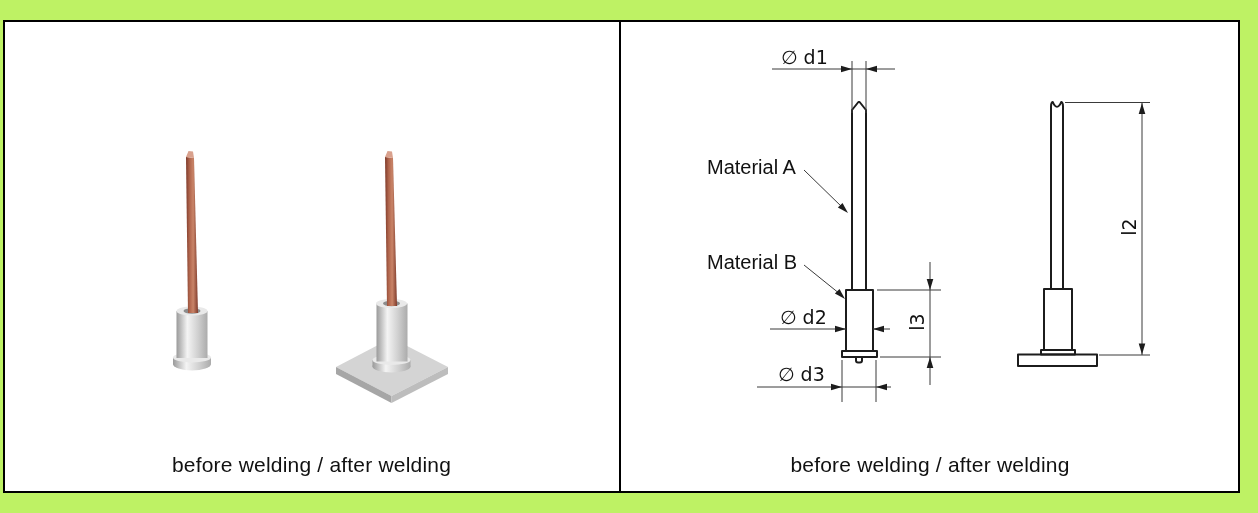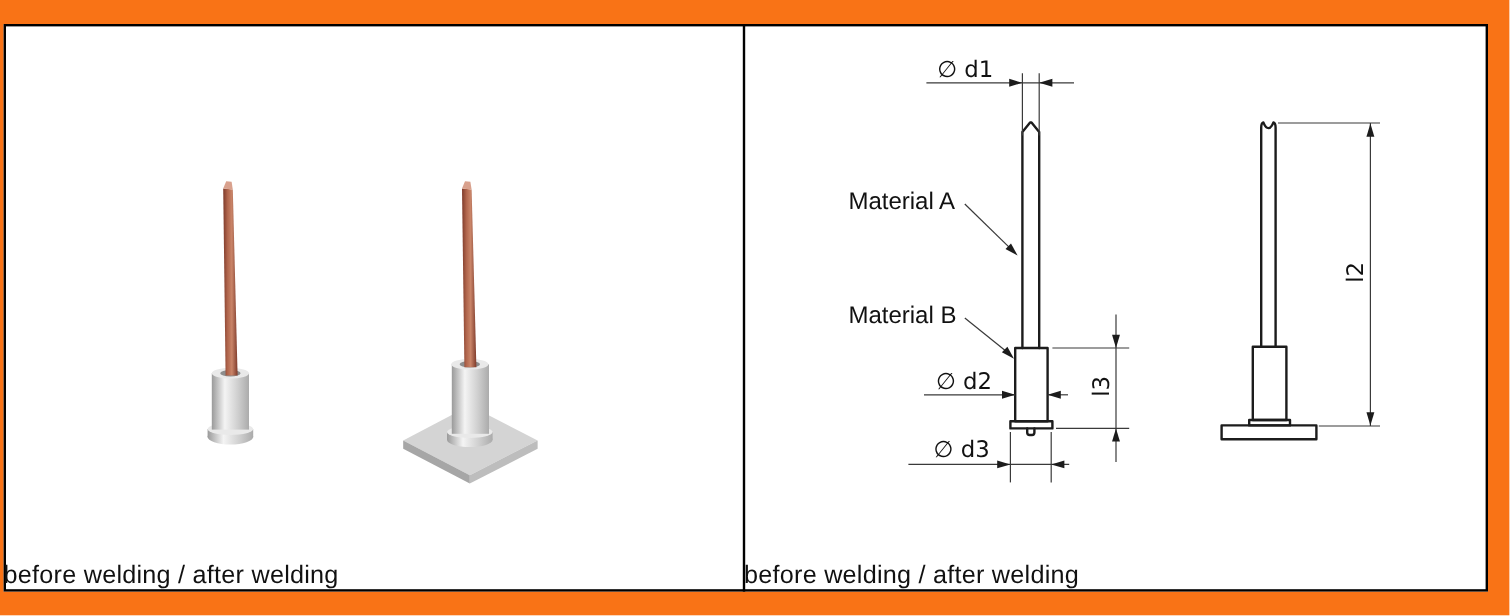--- a/index.html
+++ b/index.html
@@ -1,21 +1,21 @@
 <!DOCTYPE html>
 <html><head>
 <meta charset="utf-8">
 <style>
   html,body{margin:0;padding:0;background:#ffffff;}
-  #stage{position:relative;width:1258px;height:513px;background:#f97316;overflow:hidden;
+  #stage{position:relative;width:1258px;height:513px;background:#bef264;overflow:hidden;
          font-family:"Liberation Sans",sans-serif;}
   #frame{position:absolute;left:3px;top:20px;width:1237px;height:473px;
          border:2px solid #000;box-sizing:border-box;background:#fff;}
   #divider{position:absolute;left:619px;top:20px;width:2px;height:473px;background:#000;}
-  .caption{position:absolute;top:467px;height:26px;line-height:26px;text-align:left;
+  .caption{position:absolute;top:452px;height:26px;line-height:26px;text-align:center;
            font-size:21px;color:#111;letter-spacing:0.2px;}
   #caption-left{left:3px;width:617px;}
   #caption-right{left:620px;width:620px;}
   svg{position:absolute;display:block;}
   #svg-left{left:3px;top:20px;}
   #svg-right{left:620px;top:20px;}
   .outline{fill:none;stroke:#1c1c1c;stroke-width:2;stroke-linejoin:round;stroke-linecap:round;}
   .thin{fill:none;stroke:#3a3a3a;stroke-width:1;}
   .arrow{fill:#1c1c1c;stroke:none;}
   .dimtext{font-family:"DejaVu Sans","Liberation Sans",sans-serif;font-size:19px;fill:#111;}

